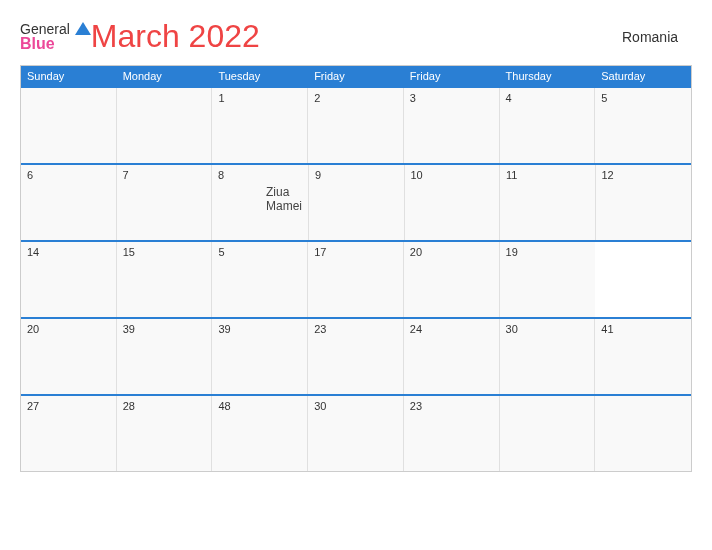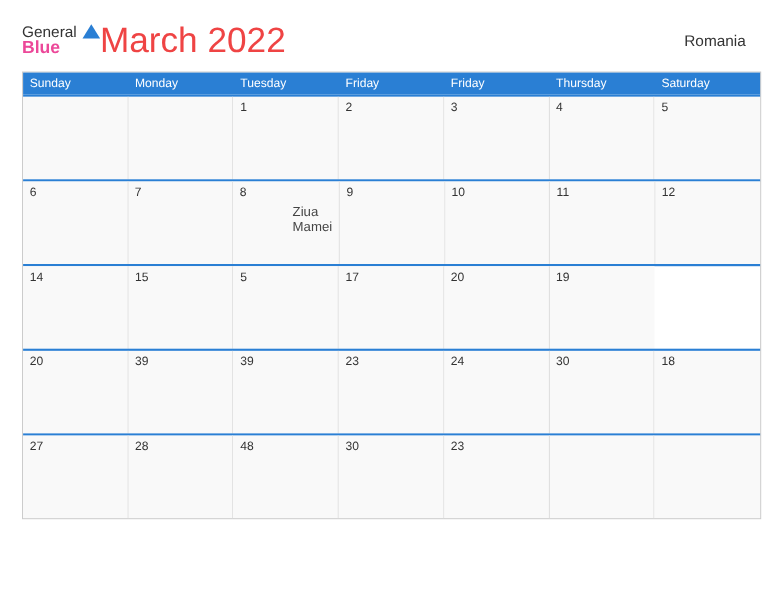--- a/index.html
+++ b/index.html
@@ -217,21 +217,21 @@
           <div class="cal-cell">
             <span class="day-number">23</span>
           </div>
           <div class="cal-cell">
             <span class="day-number">24</span>
           </div>
           <div class="cal-cell">
             <span class="day-number">30</span>
           </div>
           <div class="cal-cell">
-            <span class="day-number">18</span>
+            <span class="day-number">41</span>
           </div>
         </div>
         <div class="cal-week">
           <div class="cal-cell">
             <span class="day-number">27</span>
           </div>
           <div class="cal-cell">
             <span class="day-number">28</span>
           </div>
           <div class="cal-cell">

